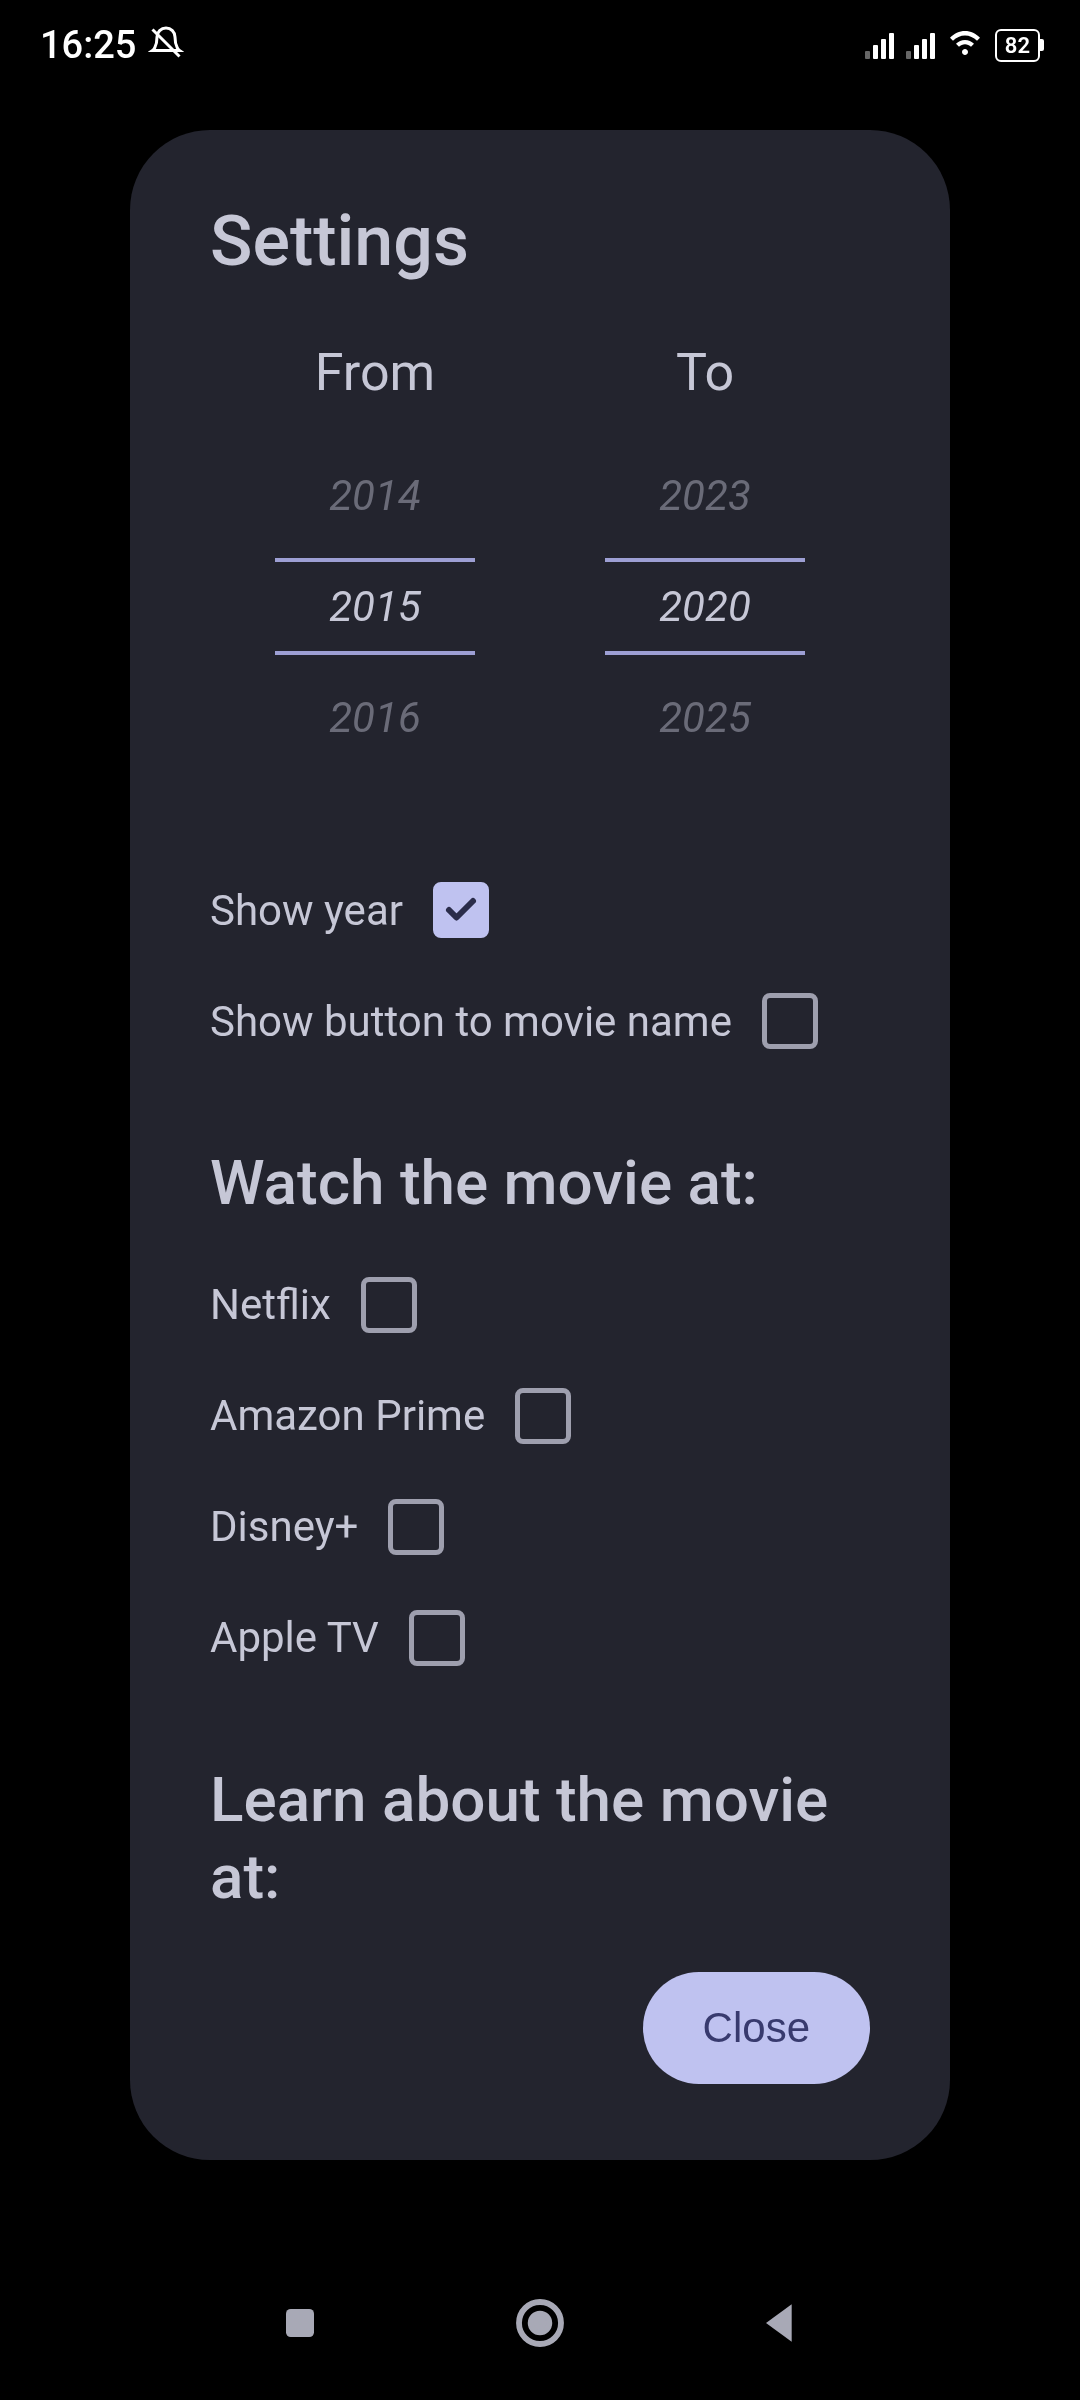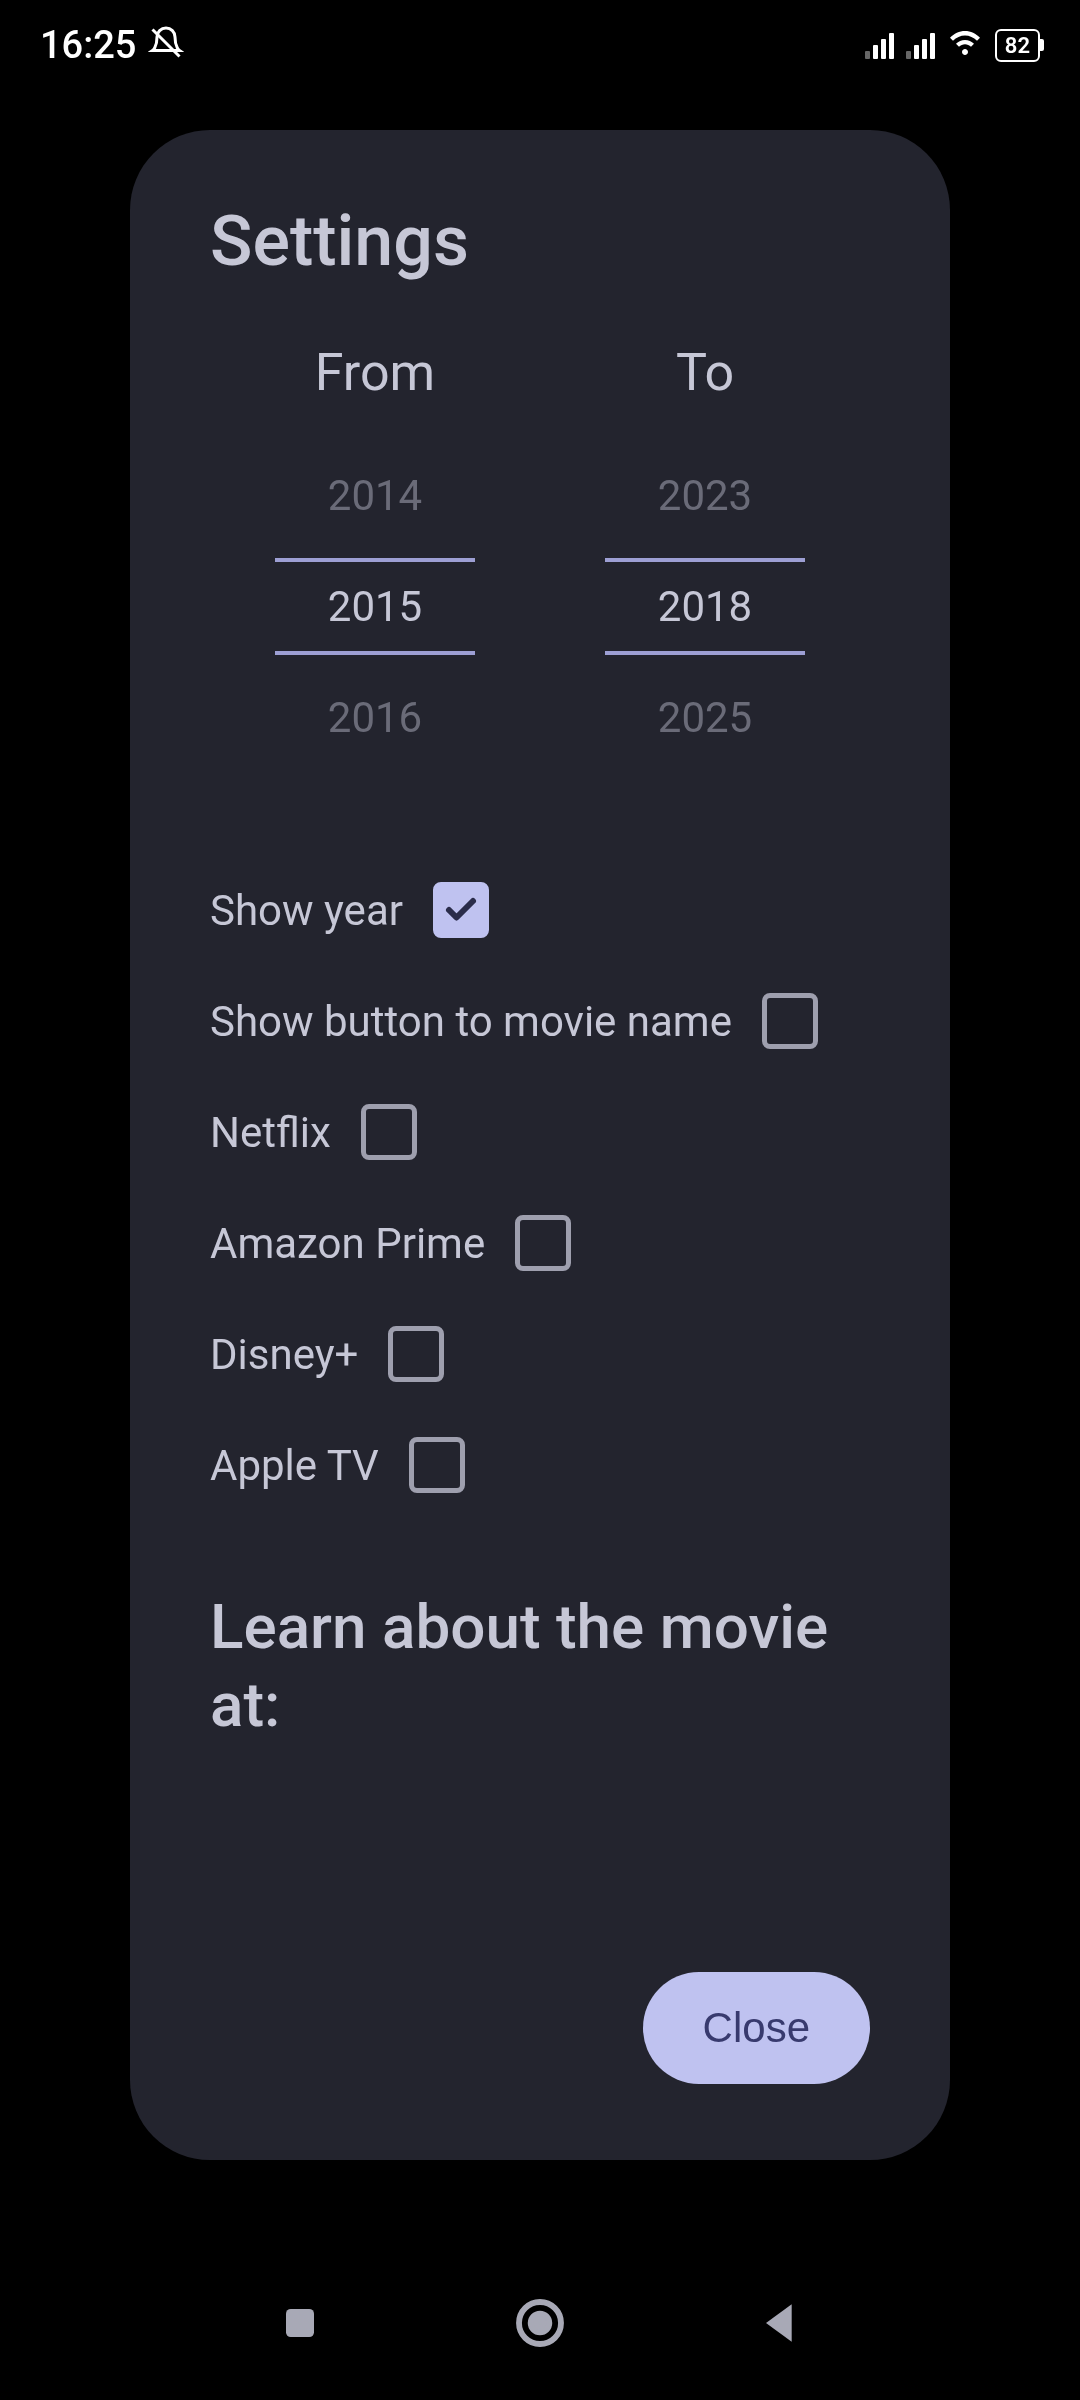--- a/index.html
+++ b/index.html
@@ -128,20 +128,21 @@
       font-size: 52px;
       color: #c6c7d6;
       margin-bottom: 30px;
     }
     
     .picker-value {
       font-size: 42px;
       width: 200px;
       text-align: center;
       padding: 20px 0;
+      font-style: italic;
     }
     
     .picker-value.dim {
       color: #6a6b78;
     }
     
     .picker-value.selected {
       color: #c6c7d6;
       border-top: 4px solid #9d9fd4;
       border-bottom: 4px solid #9d9fd4;
@@ -267,39 +268,40 @@
   <div class="year-pickers">
     <div class="year-picker">
       <div class="picker-label">From</div>
       <div class="picker-value dim">2014</div>
       <div class="picker-value selected">2015</div>
       <div class="picker-value dim">2016</div>
     </div>
     <div class="year-picker">
       <div class="picker-label">To</div>
       <div class="picker-value dim">2023</div>
-      <div class="picker-value selected">2018</div>
+      <div class="picker-value selected">2020</div>
       <div class="picker-value dim">2025</div>
     </div>
   </div>
 
   <div class="checkbox-row">
     <span class="checkbox-label">Show year</span>
     <span class="checkbox checked">
       <svg class="checkmark" viewBox="0 0 24 24" fill="none" stroke="#2a2c4a" stroke-width="4" stroke-linecap="round" stroke-linejoin="round">
         <polyline points="4 12 9 17 20 6"></polyline>
       </svg>
     </span>
   </div>
 
   <div class="checkbox-row">
     <span class="checkbox-label">Show button to movie name</span>
     <span class="checkbox"></span>
   </div>
 
+  <div class="section-heading">Watch the movie at:</div>
 
   <div class="checkbox-row">
     <span class="checkbox-label">Netflix</span>
     <span class="checkbox"></span>
   </div>
 
   <div class="checkbox-row">
     <span class="checkbox-label">Amazon Prime</span>
     <span class="checkbox"></span>
   </div>

